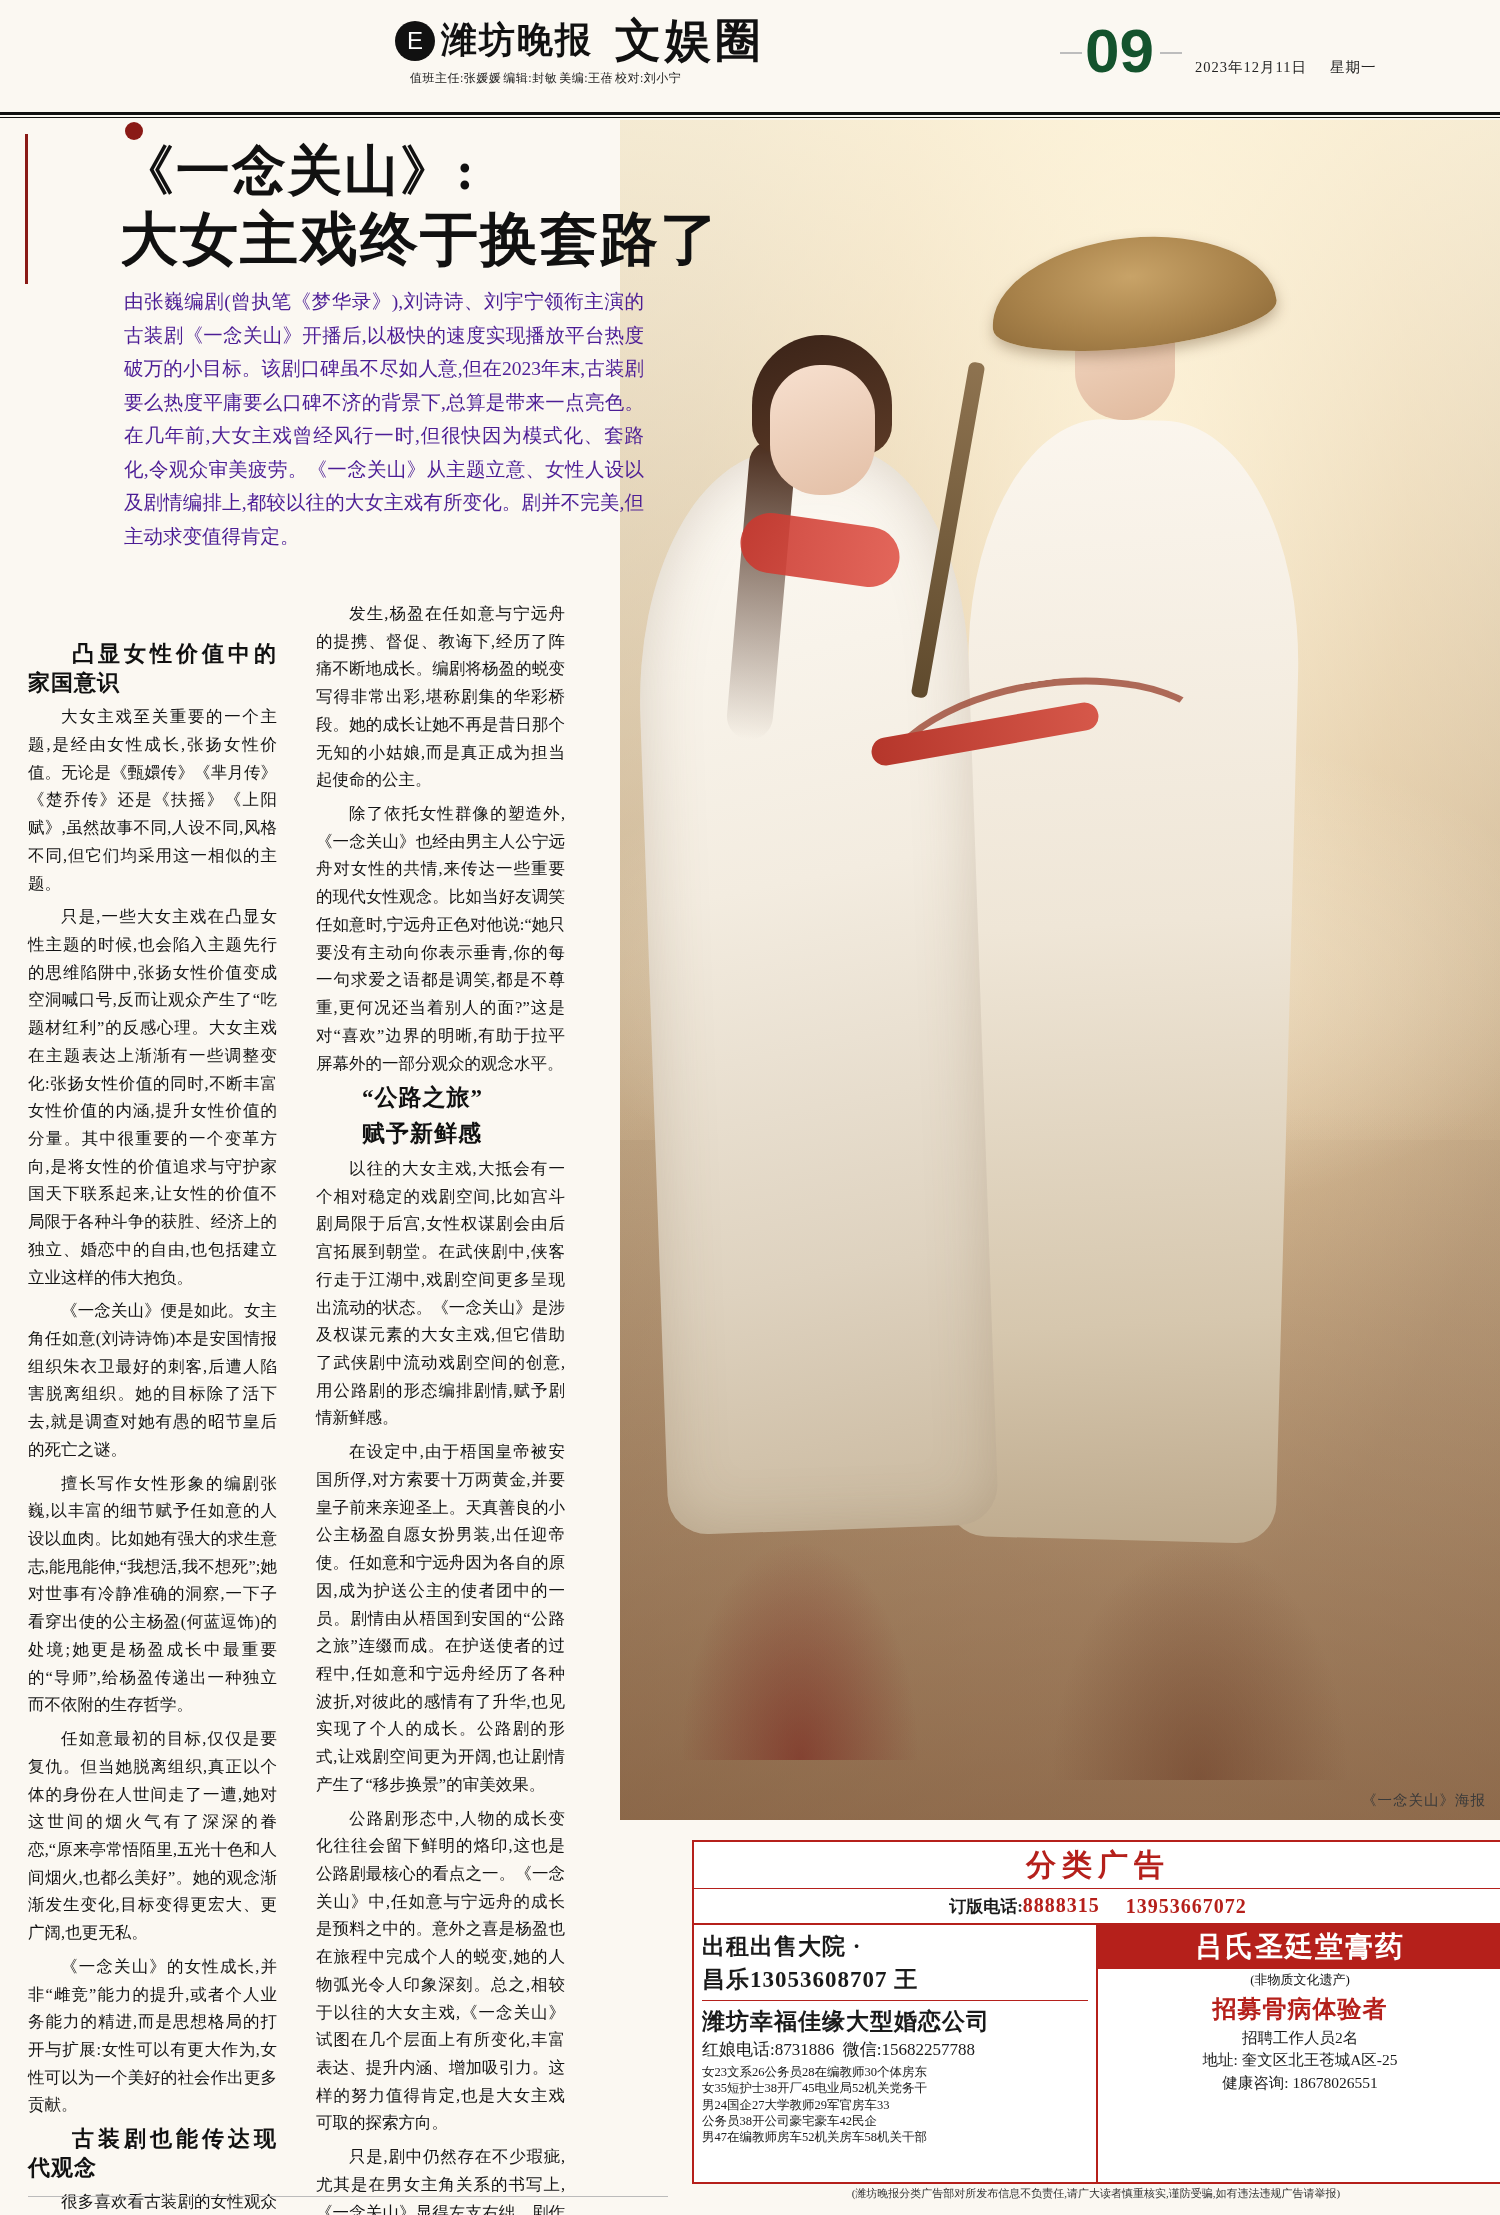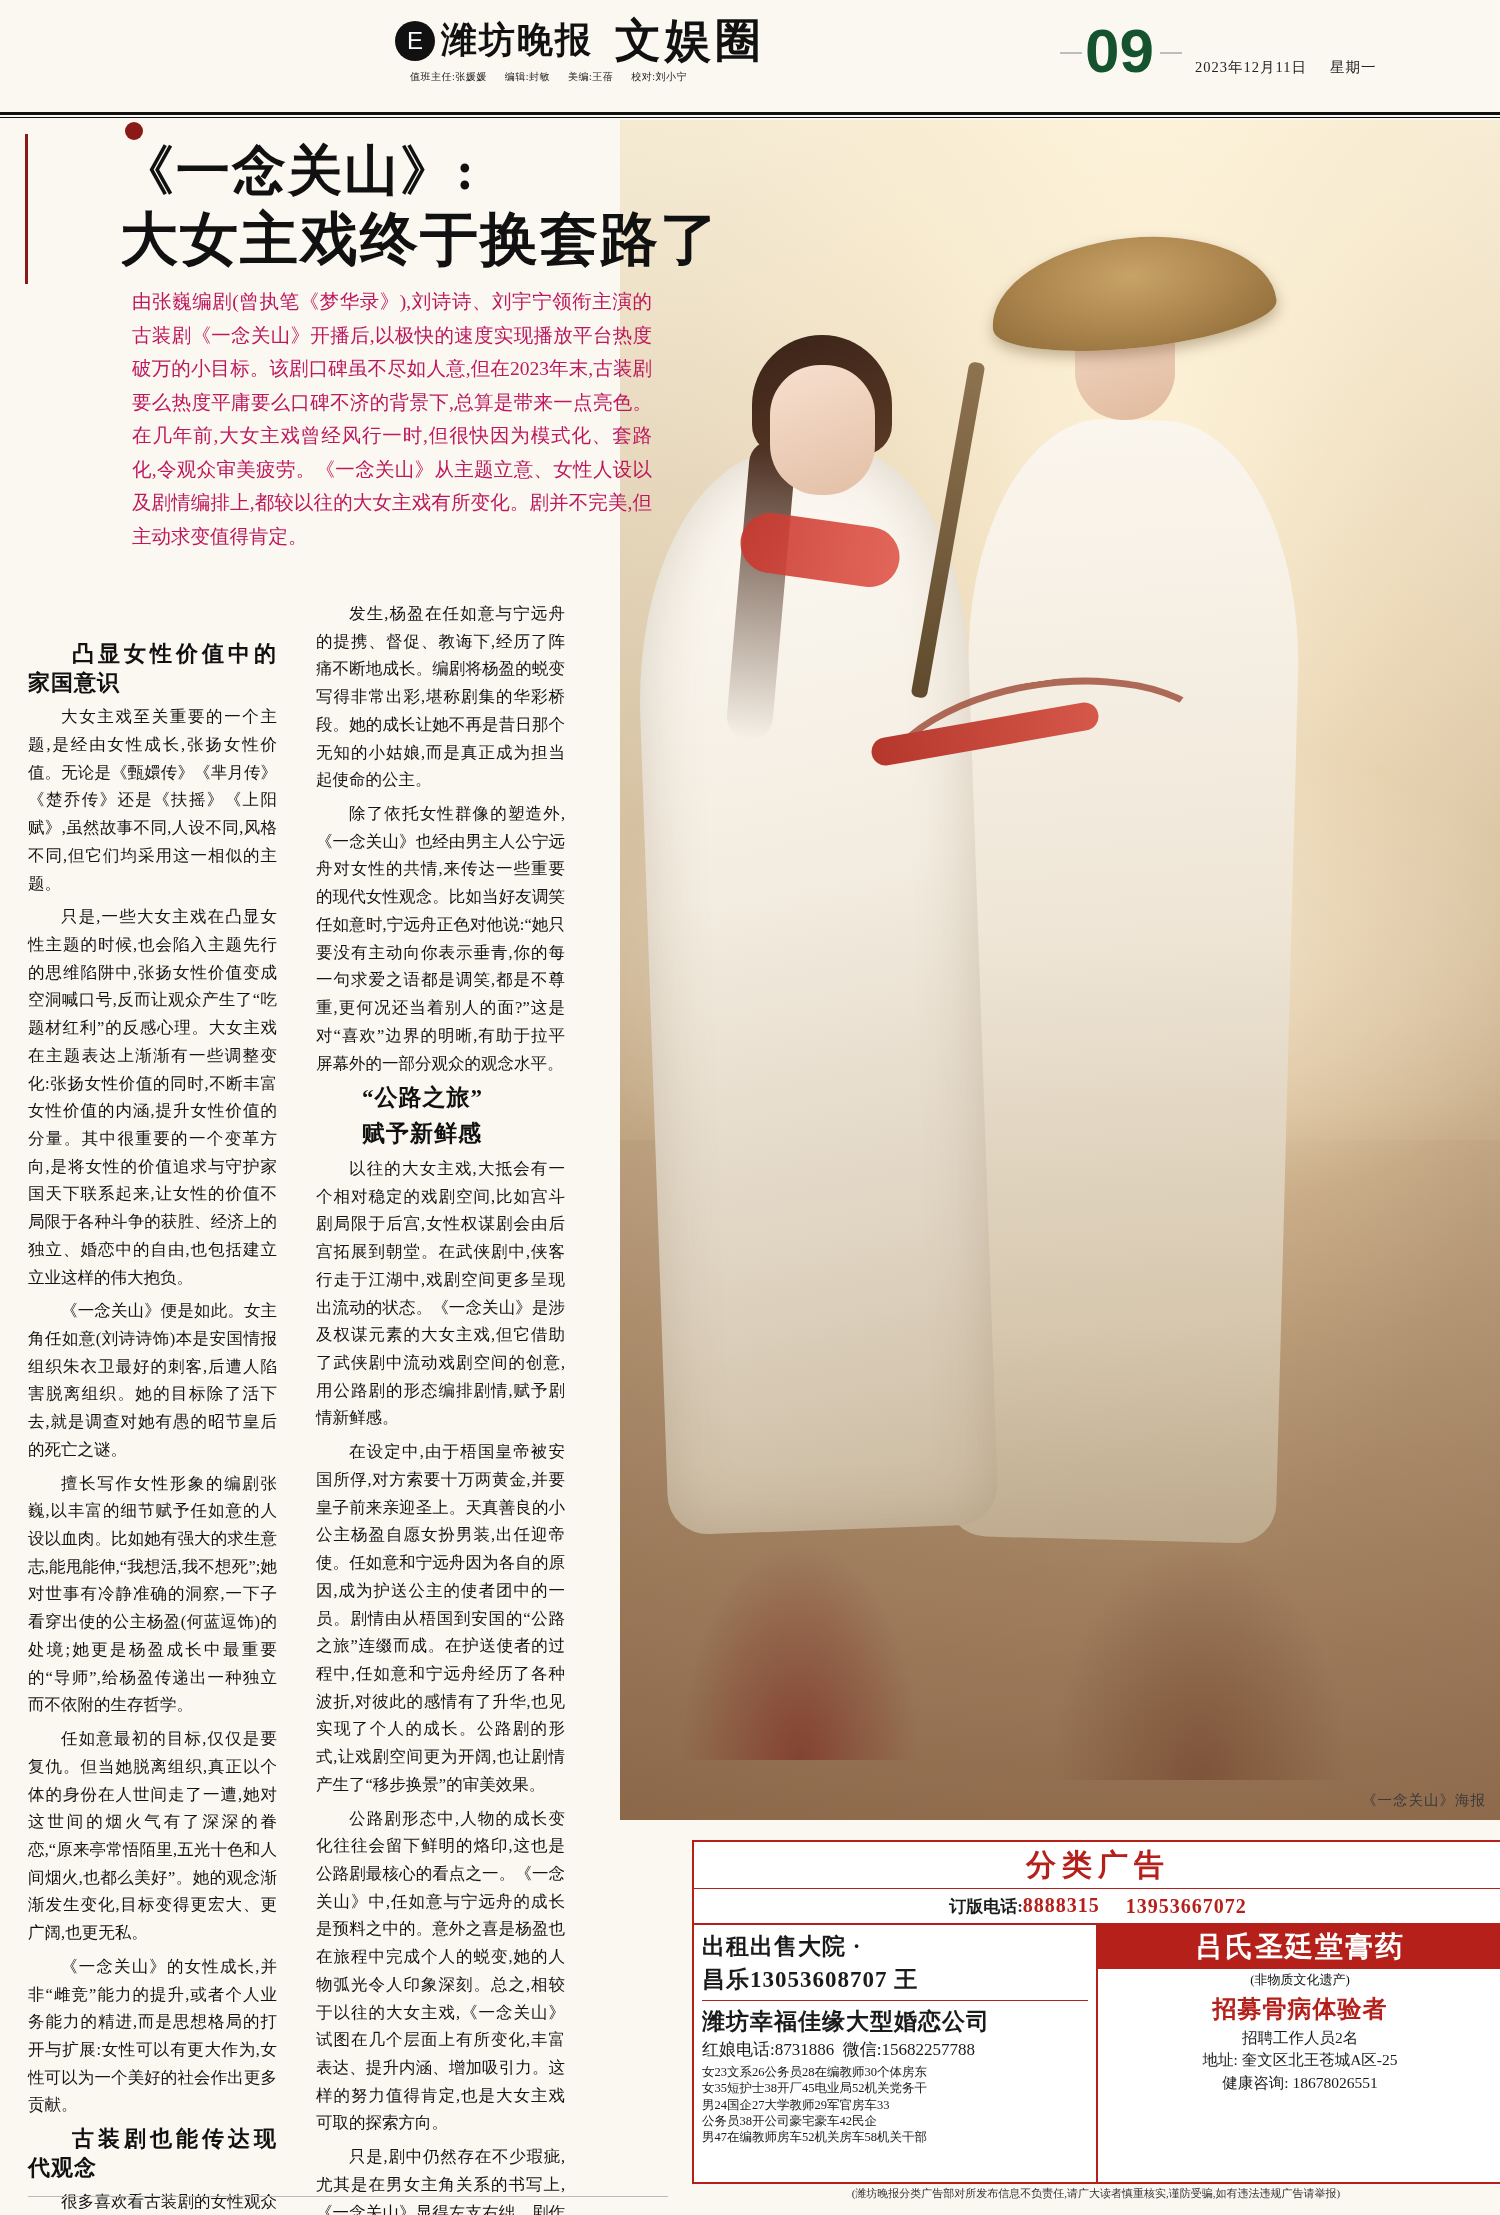--- a/index.html
+++ b/index.html
@@ -22,22 +22,22 @@
     background:#111;color:#fff;display:flex;align-items:center;justify-content:center;
     font-size:24px;font-family:"Liberation Sans",sans-serif;margin-right:6px;
   }
   .logo-text{font-size:36px;font-weight:bold;letter-spacing:2px;color:#111;}
   .section-name{
     position:absolute;left:615px;top:10px;
     font-size:46px;font-weight:bold;letter-spacing:4px;color:#111;
   }
   .credits{
     position:absolute;left:410px;top:70px;width:520px;
-    font-size:10px;letter-spacing:0.5px;color:#222;
-    display:flex;gap:18px;align-items:flex-end;
+    font-size:12px;letter-spacing:0.5px;color:#222;
+    display:flex;gap:2px;align-items:flex-end;
   }
   .page-num{
     position:absolute;left:1085px;top:20px;
     font-size:62px;font-weight:bold;color:#14532d;
     font-family:"Liberation Sans",sans-serif;line-height:1;
   }
   .mast-rule-l{position:absolute;left:1060px;top:52px;width:22px;height:2px;background:#bdbdbd;}
   .mast-rule-r{position:absolute;left:1160px;top:52px;width:22px;height:2px;background:#bdbdbd;}
   .date-line{
     position:absolute;left:1195px;top:58px;
@@ -53,22 +53,22 @@
   .hl-dot{
     position:absolute;left:5px;top:-18px;width:18px;height:18px;border-radius:50%;
     background:#8a1a16;
   }
   .hl-line1{font-size:54px;font-weight:bold;letter-spacing:2px;color:#111;line-height:1.15;}
   .hl-line2{font-size:58px;font-weight:bold;letter-spacing:2px;color:#111;line-height:1.18;margin-top:4px;}
   .hl-rule{position:absolute;left:-95px;top:-6px;width:3px;height:150px;background:#8a1a16;}
 
   
   .lead{
-    position:absolute;left:132px;top:285px;width:520px;
-    font-size:19.5px;line-height:1.72;text-align:justify;color:#be185d;
+    position:absolute;left:124px;top:285px;width:520px;
+    font-size:19.5px;line-height:1.72;text-align:justify;color:#4c1d95;
     text-indent:0;
   }
 
   
   .photo{
     position:absolute;left:620px;top:120px;width:880px;height:1700px;
     background:
       radial-gradient(ellipse at 60% 20%, rgba(255,240,210,0.9) 0%, rgba(230,200,160,0.6) 35%, rgba(190,160,130,0.4) 60%, rgba(150,120,95,0.3) 100%),
       linear-gradient(180deg,#e9dcc4 0%, #d8c7a8 25%, #cbb48f 50%, #b99d79 75%, #a98a68 100%);
     overflow:hidden;

